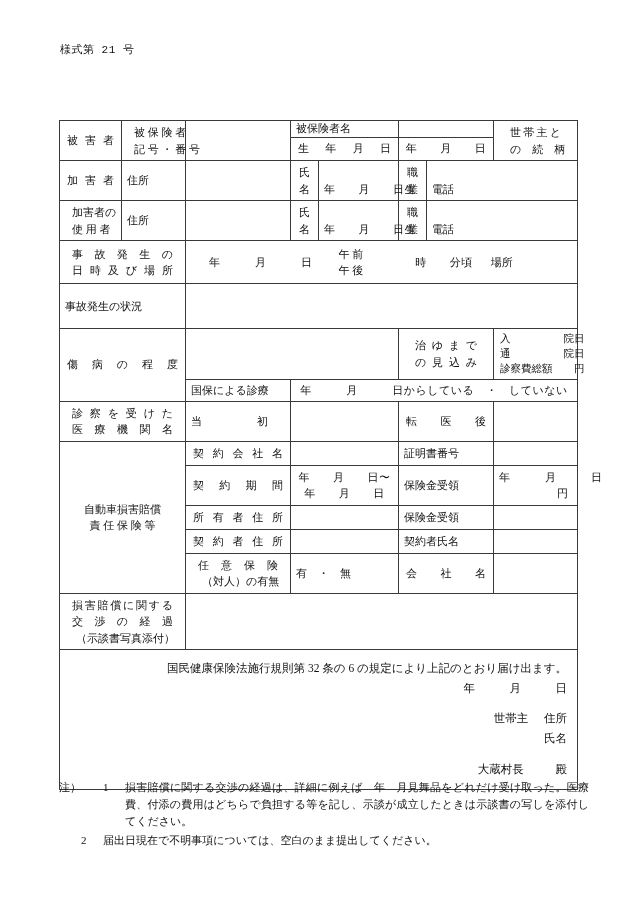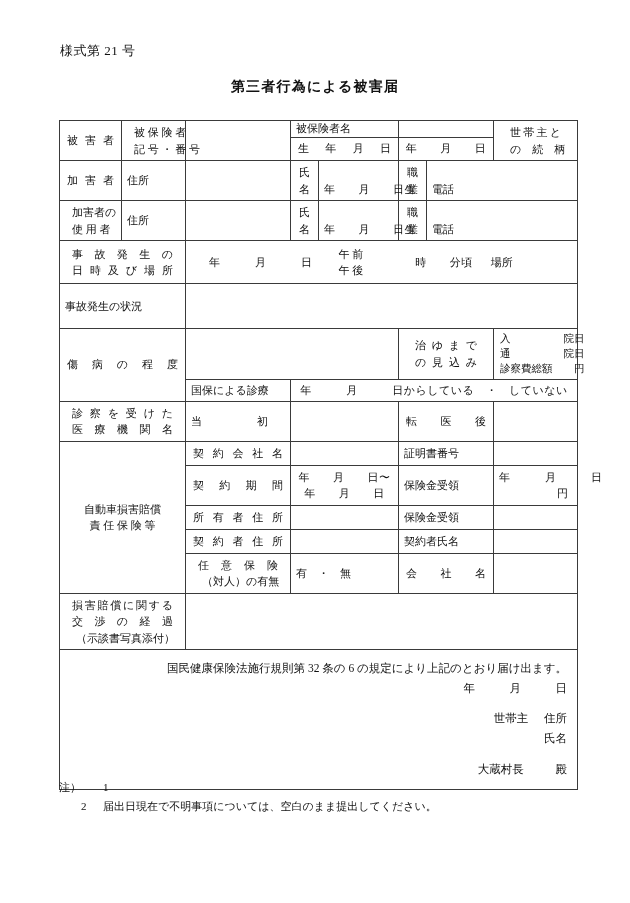--- a/index.html
+++ b/index.html
@@ -20,23 +20,24 @@
     width: 630px;
     height: 903px;
     box-sizing: border-box;
   }
 
   
   .form-no {
     position: absolute;
     left: 60px;
     top: 42px;
-    font-size: 13px;
+    font-size: 11px;
     letter-spacing: 0.5px;
     white-space: nowrap;
+    font-family: Liberation Mono, monospace;
   }
   .doc-title {
     position: absolute;
     left: 0;
     top: 78px;
     width: 630px;
     text-align: center;
     font-size: 14px;
     font-weight: bold;
     letter-spacing: 1.2px;
@@ -166,21 +167,20 @@
     flex: 1 1 auto;
     text-align: justify;
   }
 </style>
 </head>
 <body>
 
 <div class="page">
 
   <div class="form-no">様式第 21 号</div>
-  <div class="doc-title">第三者行為による被害届</div>
 
   <table class="form-table">
     <colgroup>
       <col style="width:62px">
       <col style="width:64px">
       <col style="width:105px">
       <col style="width:28px">
       <col style="width:80px">
       <col style="width:28px">
       <col style="width:67px">
@@ -519,20 +519,21 @@
         </div>
       </td>
     </tr>
   </tbody>
     </table>
 
   <div class="notes">
     <div class="note">
       <span class="note-marker lead">注）</span>
       <span class="note-marker" style="width:22px">1</span>
+      <span class="note-body">損害賠償に関する交渉の経過は、詳細に例えば　年　月見舞品をどれだけ受け取った。医療費、付添の費用はどちらで負担する等を記し、示談が成立したときは示談書の写しを添付してください。</span>
     </div>
     <div class="note">
       <span class="note-marker num">2</span>
       <span class="note-body" style="text-align:left">届出日現在で不明事項については、空白のまま提出してください。</span>
     </div>
   </div>
 
 </div>
 
 </body></html>

